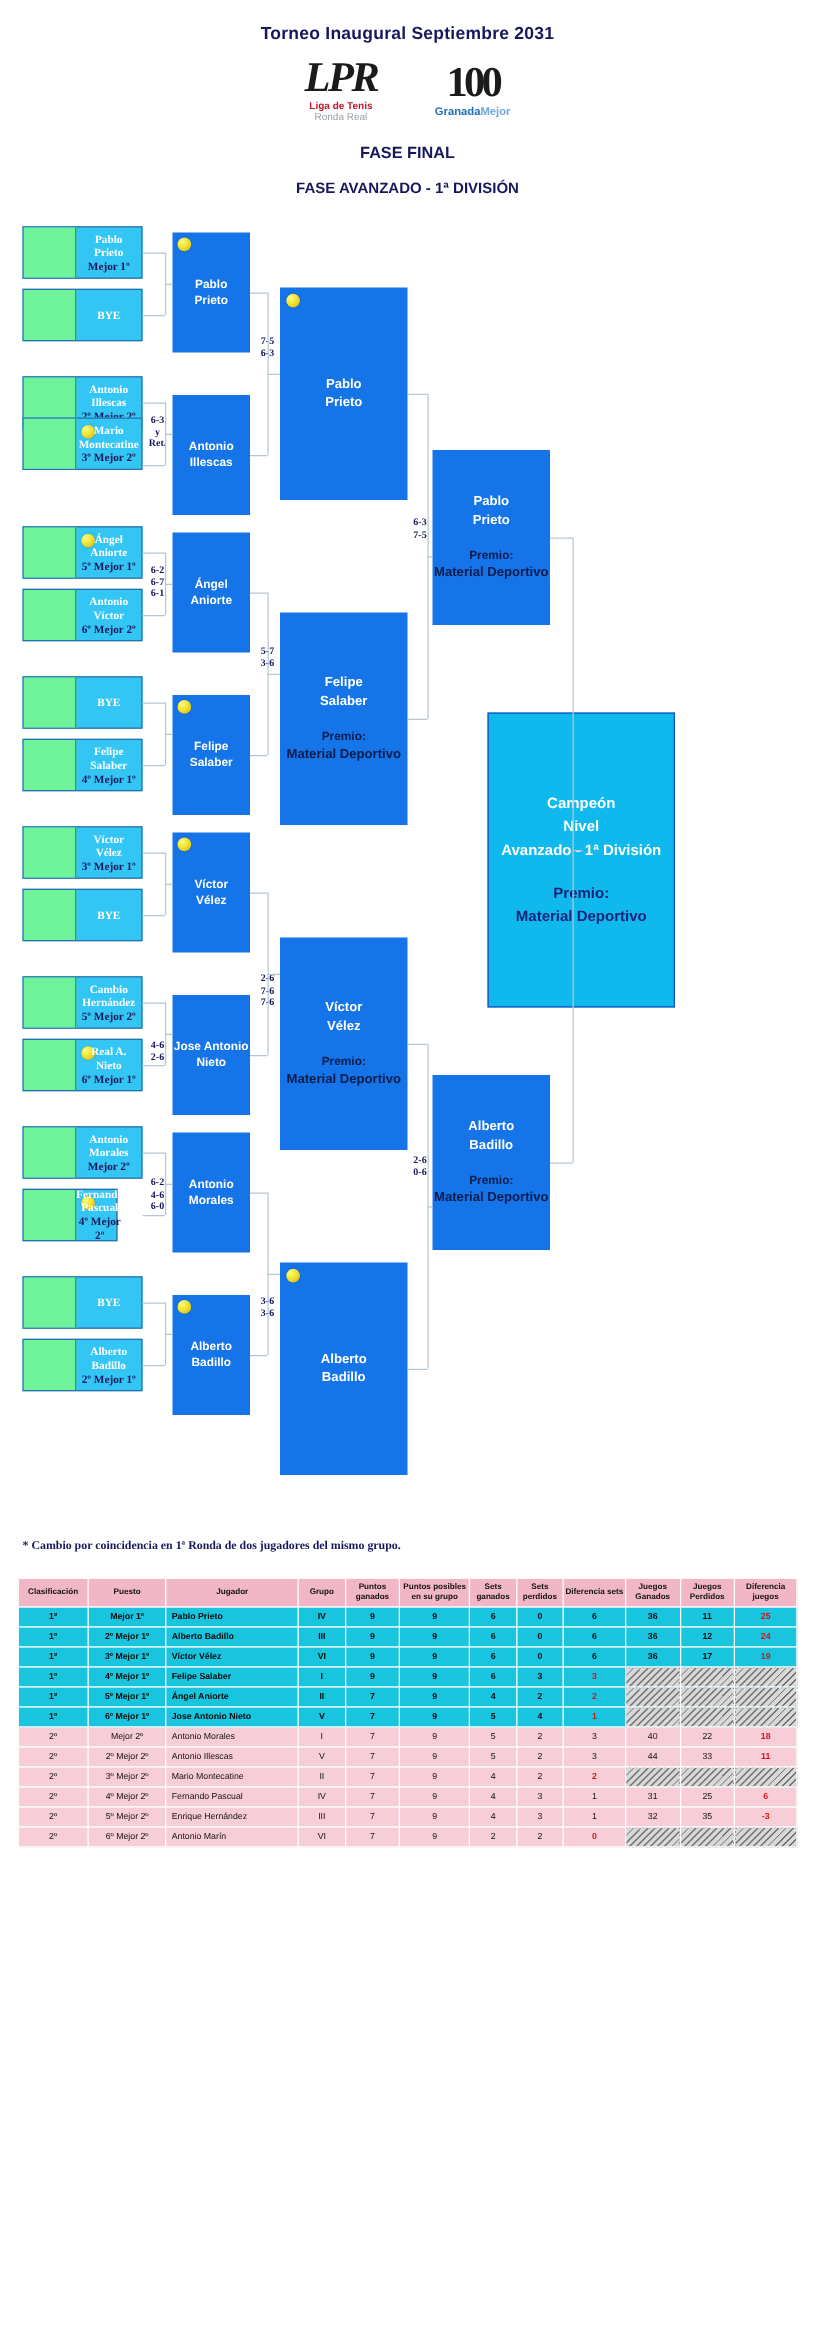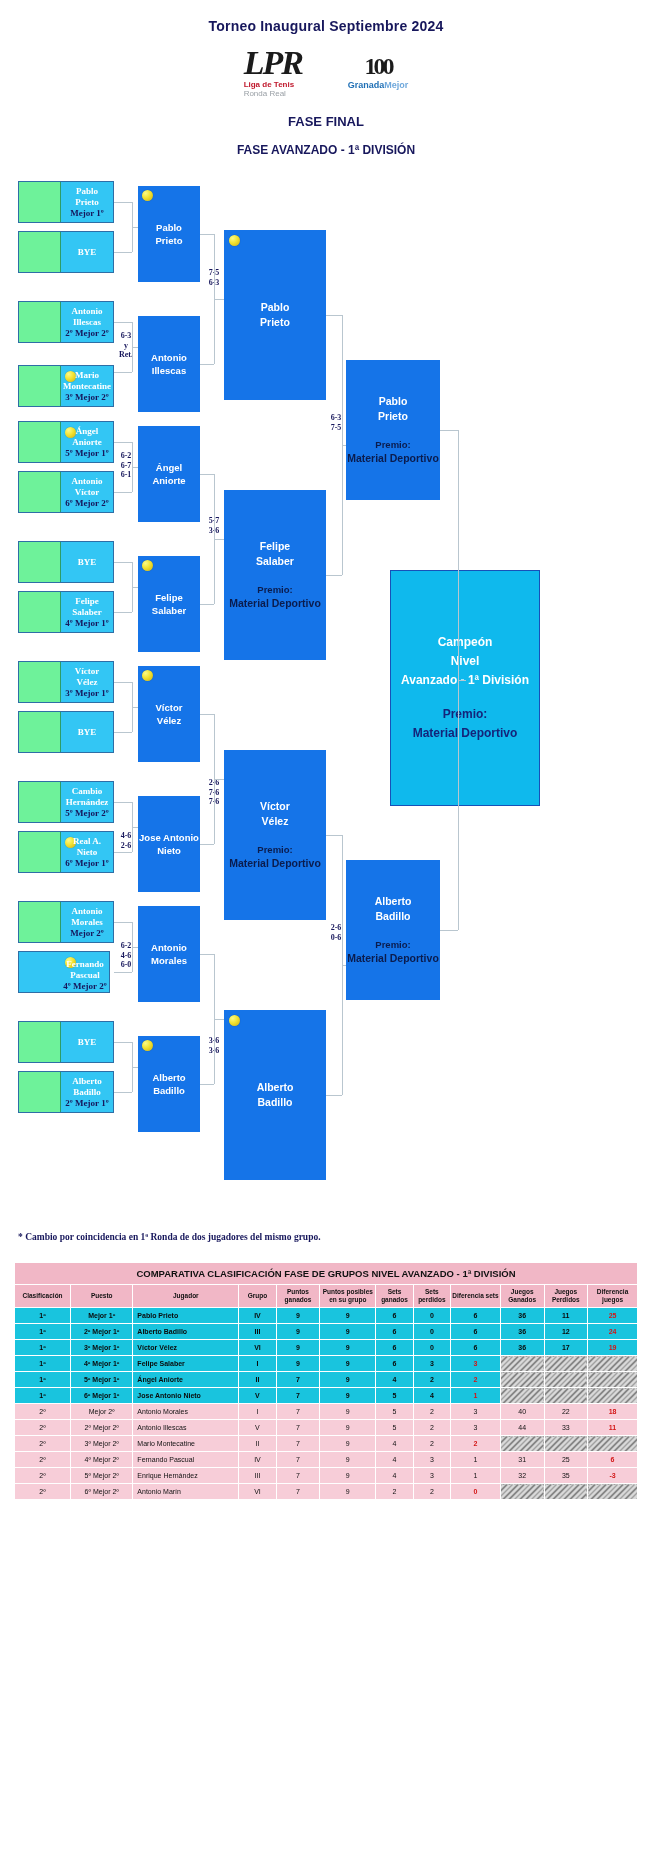--- a/index.html
+++ b/index.html
@@ -11,31 +11,31 @@
     position: relative;
     overflow: hidden;
   }
 
   
   .hdr-title {
     text-align:center; color:#17175c; font-weight:bold;
     font-size:14px; padding-top:18px; letter-spacing:.2px;
   }
   .logos { display:flex; justify-content:center; align-items:center; gap:46px; margin-top:12px; height:54px;}
-  .logo-lpr { text-align:left; }
+  .logo-lpr { text-align:center; }
   .logo-lpr .lpr-mark {
     font-family:"Liberation Serif", serif; font-weight:bold; font-size:34px;
     color:#1b1b1b; letter-spacing:-2px; line-height:.9;
     font-style:italic;
   }
   .logo-lpr .lpr-l1 { color:#c0182c; font-size:8px; font-weight:bold; margin-top:1px;}
   .logo-lpr .lpr-l2 { color:#9aa0a6; font-size:8px; }
   .logo-gt { text-align:center; }
   .logo-gt .gt-mark {
-    font-family:"Liberation Serif", serif; font-weight:bold; font-size:24px;
+    font-family:"Liberation Serif", serif; font-weight:bold; font-size:34px;
     color:#1b1b1b; letter-spacing:-3px; line-height:.9;
   }
   .logo-gt .gt-l1 { font-size:9px; font-weight:bold; color:#1f6fb5; margin-top:2px;}
   .logo-gt .gt-l1 i { color:#6fa8dc; font-style:normal; }
   .hdr-sub {
     text-align:center; color:#17175c; font-weight:bold; font-size:13px; margin-top:14px;
   }
   .hdr-sub2 {
     text-align:center; color:#17175c; font-weight:bold; font-size:12px; margin-top:14px;
   }
@@ -112,21 +112,21 @@
   .t-row td.hatch {
     background-image: repeating-linear-gradient(135deg,#6b6b6b 0px,#6b6b6b 1px,#d9d9d9 1px,#d9d9d9 4px);
   }
   .t-row.cyan td.hatch {
     background-image: repeating-linear-gradient(135deg,#6b6b6b 0px,#6b6b6b 1px,#d9d9d9 1px,#d9d9d9 4px);
   }
 </style>
 </head>
 <body>
 
-<div class="hdr-title">Torneo Inaugural Septiembre 2024</div>
+<div class="hdr-title">Torneo Inaugural Septiembre 2031</div>
 
 <div class="logos">
   <div class="logo-lpr">
     <div class="lpr-mark">LPR</div>
     <div class="lpr-l1">Liga de Tenis</div>
     <div class="lpr-l2">Ronda Real</div>
   </div>
   <div class="logo-gt">
     <div class="gt-mark">100</div>
     <div class="gt-l1"><span>Granada</span><i>Mejor</i></div>
@@ -152,21 +152,21 @@
       </div>
     </div>
     <div class="seedbox" style="left: 18px; top: 133px; width: 96px; height: 42px;">
       <div class="greenpad"></div>
       <div class="seedtext">
         <div>Antonio</div>
         <div>Illescas</div>
         <div class="rank">2º Mejor 2º</div>
       </div>
     </div>
-    <div class="seedbox" style="left: 18px; top: 197px; width: 96px; height: 42px;">
+    <div class="seedbox" style="left: 18px; top: 166px; width: 96px; height: 42px;">
       <div class="ball" style="left: 46px; top: 5px;"></div>
       <div class="greenpad"></div>
       <div class="seedtext">
         <div>Mario</div>
         <div>Montecatine</div>
         <div class="rank">3º Mejor 2º</div>
       </div>
     </div>
     <div class="seedbox" style="left: 18px; top: 253px; width: 96px; height: 42px;">
       <div class="ball" style="left: 46px; top: 5px;"></div>
@@ -231,21 +231,21 @@
       </div>
     </div>
     <div class="seedbox" style="left: 18px; top: 733px; width: 96px; height: 42px;">
       <div class="greenpad"></div>
       <div class="seedtext">
         <div>Antonio</div>
         <div>Morales</div>
         <div class="rank">Mejor 2º</div>
       </div>
     </div>
-    <div class="seedbox" style="left: 18px; top: 783px; width: 92px; height: 42px; align-items: flex-end;">
+    <div class="seedbox" style="left: 18px; top: 783px; width: 76px; height: 42px;">
       <div class="ball" style="left: 46px; top: 5px;"></div>
       <div class="greenpad"></div>
       <div class="seedtext">
         <div>Fernando</div>
         <div>Pascual</div>
         <div class="rank">4º Mejor 2º</div>
       </div>
     </div>
     <div class="seedbox bye" style="left: 18px; top: 853px; width: 96px; height: 42px;">
       <div class="greenpad"></div>
@@ -422,23 +422,20 @@
     <div style="position: absolute; left: 440px; top: 762px; width: 18px; height: 1px; background: rgb(185, 198, 207);"></div>
     <div style="position: absolute; left: 458px; top: 262px; width: 1px; height: 500px; background: rgb(185, 198, 207);"></div>
     <div style="position: absolute; left: 458px; top: 512px; width: 8px; height: 1px; background: rgb(185, 198, 207);"></div>
   </div>
 
 <div class="footnote">* Cambio por coincidencia en 1ª Ronda de dos jugadores del mismo grupo.</div>
 
 <div id="tablewrap">
   <table>
     <thead>
-      <tr>
-          <td class="t-title" colspan="12">COMPARATIVA CLASIFICACIÓN FASE DE GRUPOS NIVEL AVANZADO - 1ª DIVISIÓN</td>
-        </tr>
       <tr class="t-head" id="thead-row">
           <td style="width: 9%;">Clasificación</td>
           <td style="width: 10%;">Puesto</td>
           <td style="width: 17%;">Jugador</td>
           <td style="width: 6%;">Grupo</td>
           <td style="width: 7%;">Puntos ganados</td>
           <td style="width: 9%;">Puntos posibles en su grupo</td>
           <td style="width: 6%;">Sets ganados</td>
           <td style="width: 6%;">Sets perdidos</td>
           <td style="width: 8%;">Diferencia sets</td>

